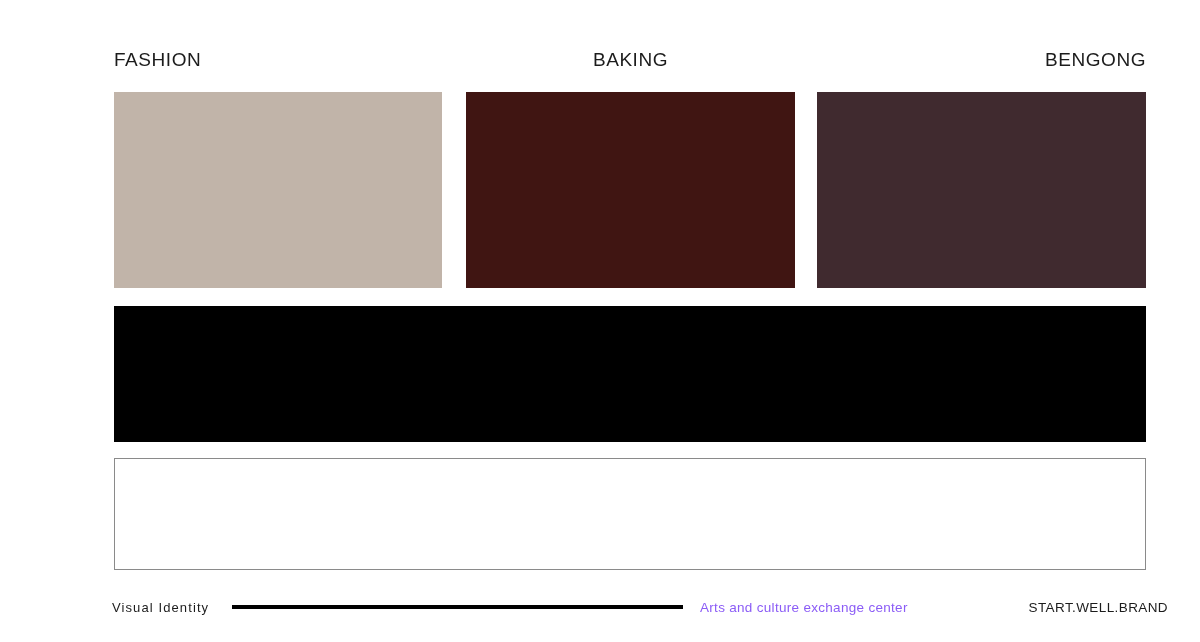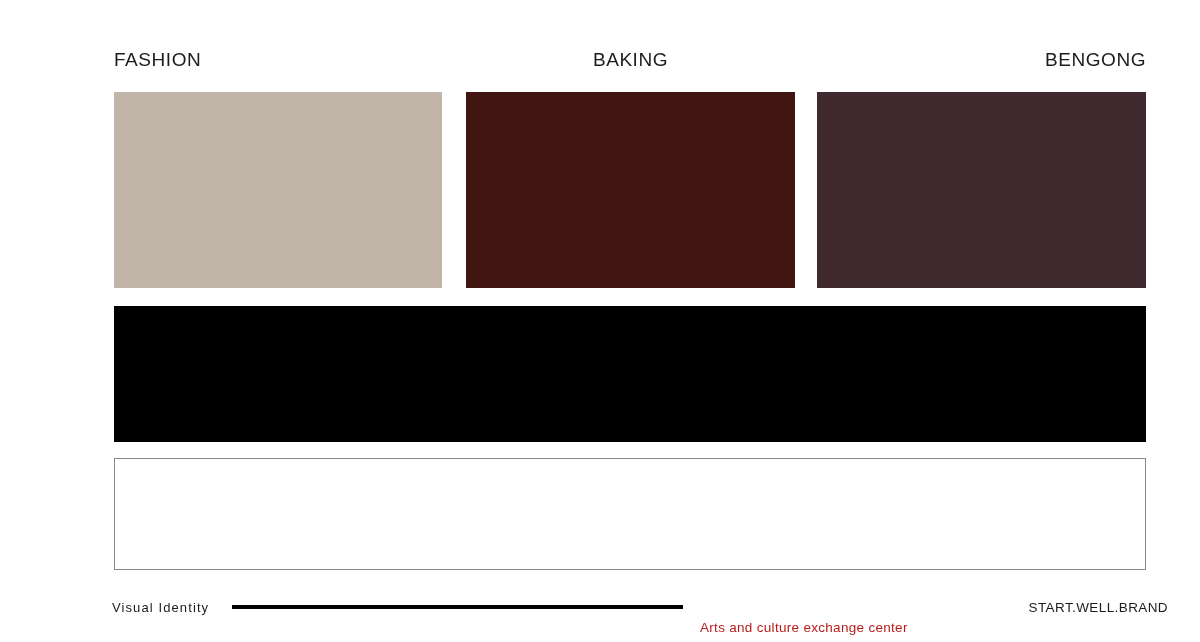--- a/index.html
+++ b/index.html
@@ -111,23 +111,22 @@
     height: 4px;
     background: #000000;
   }
   .footer-mid {
     position: absolute;
     left: 700px;
     top: 0;
     font-size: 13.5px;
     line-height: 22px;
     letter-spacing: 0.3px;
-    color: #b91c1c;
+    color: #8b5cf6;
     white-space: nowrap;
-    margin-top: 20px;
   }
   .footer-right {
     position: absolute;
     right: 53px;
     top: 0;
     font-size: 13.5px;
     line-height: 22px;
     letter-spacing: 0.4px;
     color: #1c1c1c;
     white-space: nowrap;

